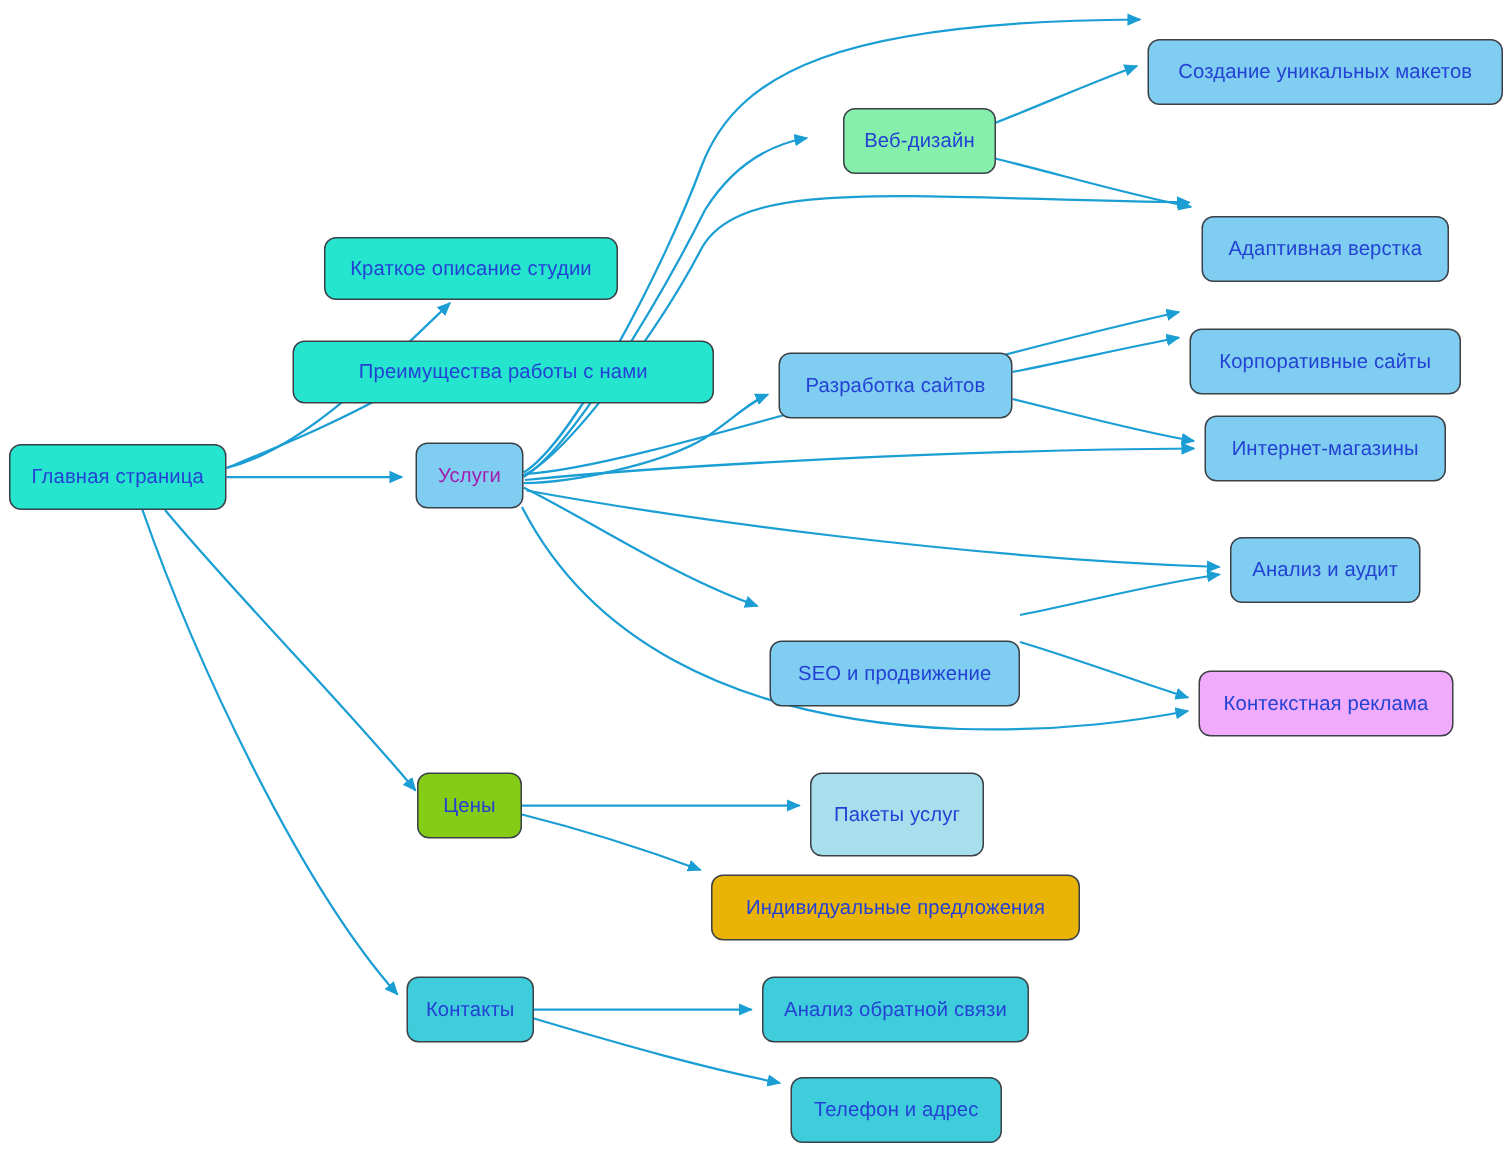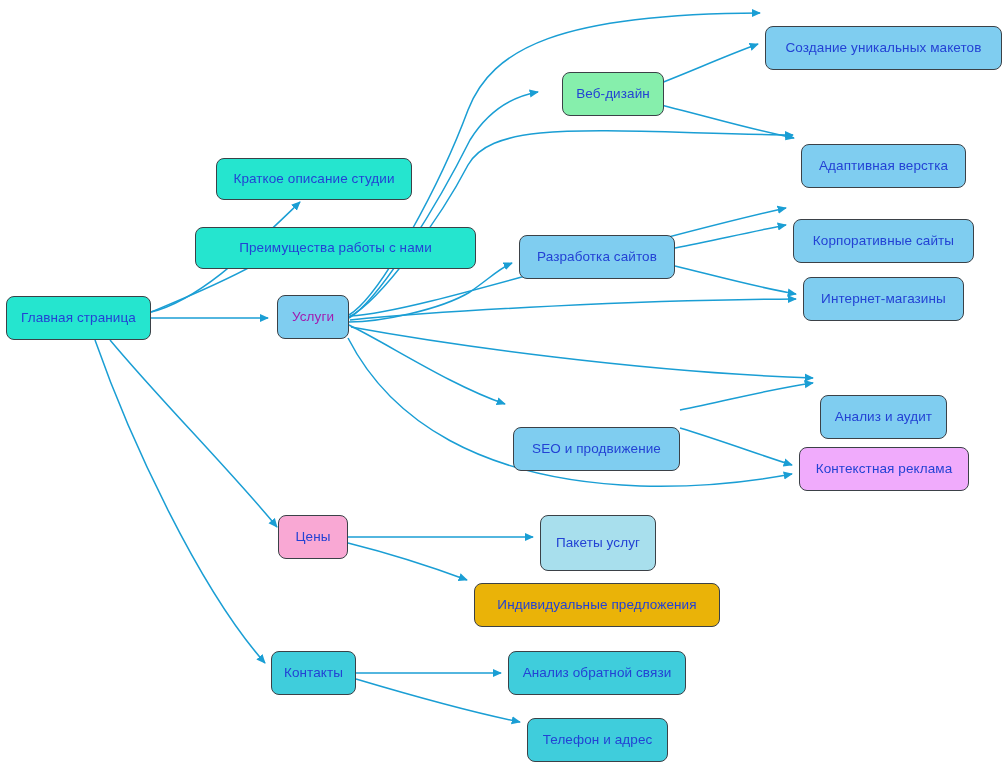--- a/index.html
+++ b/index.html
@@ -86,23 +86,23 @@
       <div class="node" style="left: 216px; top: 158px; width: 196px; height: 42px; background: rgb(37, 229, 207); color: rgb(35, 66, 212); border-color: rgb(59, 65, 71);">Краткое описание студии</div>
       <div class="node" style="left: 195px; top: 227px; width: 281px; height: 42px; background: rgb(37, 229, 207); color: rgb(35, 66, 212); border-color: rgb(59, 65, 71);">Преимущества работы с нами</div>
       <div class="node" style="left: 277px; top: 295px; width: 72px; height: 44px; background: rgb(127, 205, 240); color: #a21caf; border-color: rgb(59, 65, 71);">Услуги</div>
       <div class="node" style="left: 562px; top: 72px; width: 102px; height: 44px; background: #86efac; color: rgb(35, 66, 212); border-color: rgb(59, 65, 71);">Веб-дизайн</div>
       <div class="node" style="left: 765px; top: 26px; width: 237px; height: 44px; background: rgb(127, 205, 240); color: rgb(35, 66, 212); border-color: rgb(59, 65, 71);">Создание уникальных макетов</div>
       <div class="node" style="left: 801px; top: 116px; width: 165px; height: 44px; background: rgb(127, 205, 240); color: rgb(35, 66, 212); border-color: rgb(59, 65, 71); margin-top: 28px;">Адаптивная верстка</div>
       <div class="node" style="left: 519px; top: 235px; width: 156px; height: 44px; background: rgb(127, 205, 240); color: rgb(35, 66, 212); border-color: rgb(59, 65, 71);">Разработка сайтов</div>
       <div class="node" style="left: 793px; top: 199px; width: 181px; height: 44px; background: rgb(127, 205, 240); color: rgb(35, 66, 212); border-color: rgb(59, 65, 71); margin-top: 20px;">Корпоративные сайты</div>
       <div class="node" style="left: 803px; top: 277px; width: 161px; height: 44px; background: rgb(127, 205, 240); color: rgb(35, 66, 212); border-color: rgb(59, 65, 71);">Интернет-магазины</div>
       <div class="node" style="left: 513px; top: 398px; width: 167px; height: 44px; background: rgb(127, 205, 240); color: rgb(35, 66, 212); border-color: rgb(59, 65, 71); margin-top: 29px;">SEO и продвижение</div>
-      <div class="node" style="left: 820px; top: 358px; width: 127px; height: 44px; background: rgb(127, 205, 240); color: rgb(35, 66, 212); border-color: rgb(59, 65, 71); margin-top: 37px;">Анализ и аудит</div>
+      <div class="node" style="left: 820px; top: 358px; width: 127px; height: 44px; background: rgb(127, 205, 240); color: rgb(35, 66, 212); border-color: rgb(59, 65, 71);">Анализ и аудит</div>
       <div class="node" style="left: 799px; top: 447px; width: 170px; height: 44px; background: #f0abfc; color: rgb(35, 66, 212); border-color: rgb(59, 65, 71);">Контекстная реклама</div>
-      <div class="node" style="left: 278px; top: 515px; width: 70px; height: 44px; background: #f9a8d4; color: rgb(35, 66, 212); border-color: rgb(59, 65, 71);">Цены</div>
+      <div class="node" style="left: 278px; top: 515px; width: 70px; height: 44px; background: #84cc16; color: rgb(35, 66, 212); border-color: rgb(59, 65, 71);">Цены</div>
       <div class="node" style="left: 540px; top: 515px; width: 116px; height: 56px; background: rgb(168, 223, 237); color: rgb(35, 66, 212); border-color: rgb(59, 65, 71);">Пакеты услуг</div>
       <div class="node" style="left: 474px; top: 583px; width: 246px; height: 44px; background: #eab308; color: rgb(35, 66, 212); border-color: rgb(59, 65, 71); text-align: right;">Индивидуальные предложения</div>
       <div class="node" style="left: 271px; top: 651px; width: 85px; height: 44px; background: rgb(63, 205, 220); color: rgb(35, 66, 212); border-color: rgb(59, 65, 71);">Контакты</div>
       <div class="node" style="left: 508px; top: 651px; width: 178px; height: 44px; background: rgb(63, 205, 220); color: rgb(35, 66, 212); border-color: rgb(59, 65, 71);">Анализ обратной связи</div>
       <div class="node" style="left: 527px; top: 718px; width: 141px; height: 44px; background: rgb(63, 205, 220); color: rgb(35, 66, 212); border-color: rgb(59, 65, 71);">Телефон и адрес</div>
     </div>
 
 </div>
 
 </body></html>

